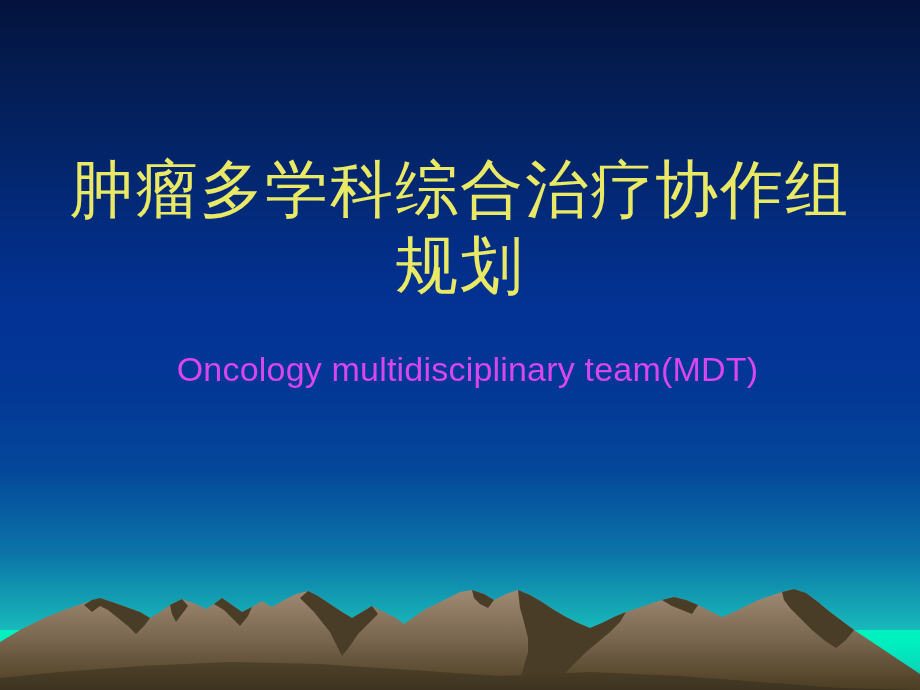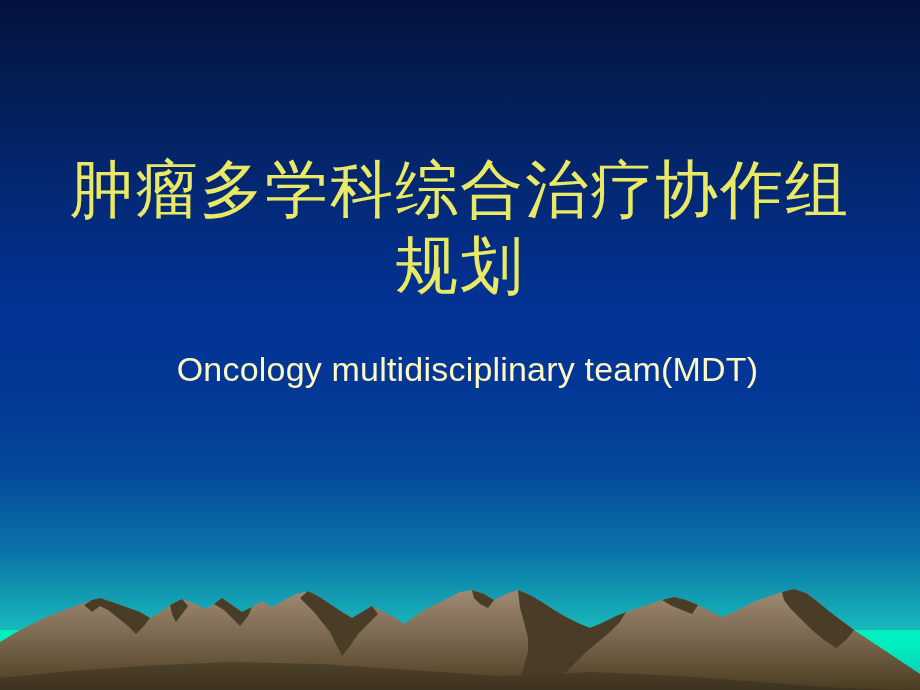--- a/index.html
+++ b/index.html
@@ -79,21 +79,21 @@
     position:absolute;
     left:0;
     top:348px;
     width:920px;
     text-align:center;
   }
   .subtitle {
     font-family:"Liberation Sans", sans-serif;
     font-size:34px;
     line-height:42px;
-    color:#fef9c3;
+    color:#d946ef;
     font-weight:400;
     letter-spacing:0.2px;
     margin-left:15px;
   }
 </style>
 </head>
 <body>
 
 <div class="slide">
 

